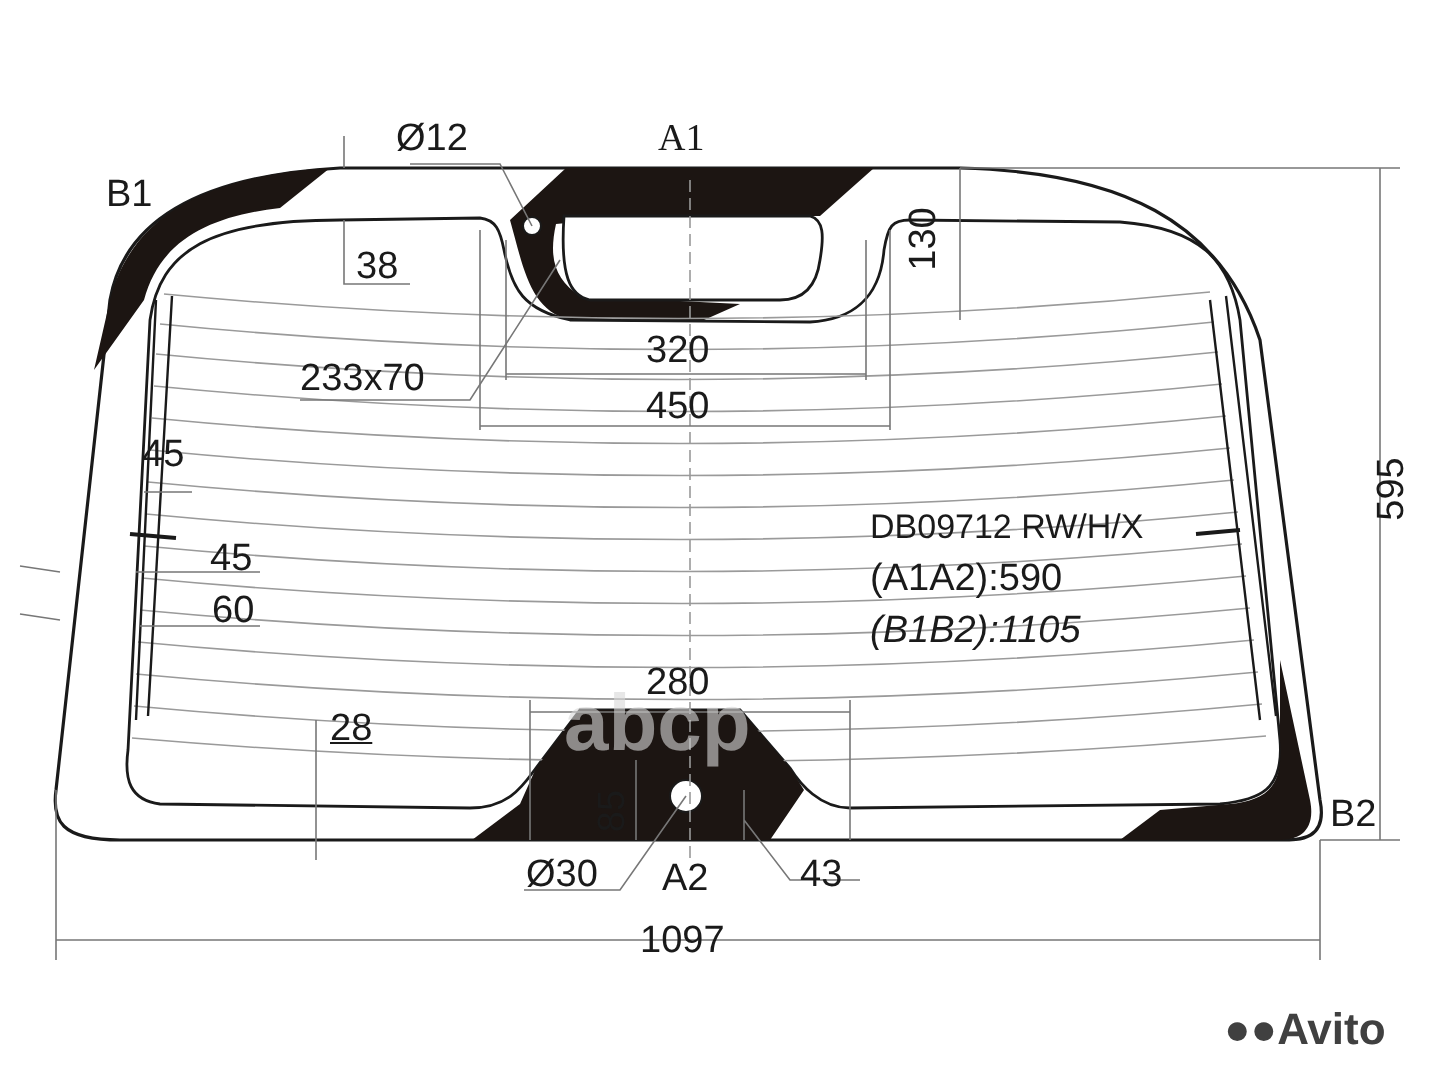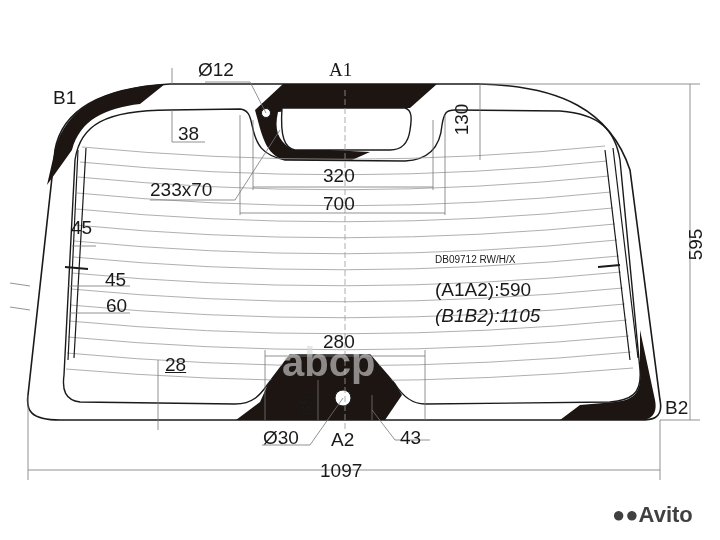--- a/index.html
+++ b/index.html
@@ -96,29 +96,29 @@
 
 <div class="lbl big" style="left:53px;top:88px;">B1</div>
 <div class="lbl big" style="left:329px;top:60px;font-family:Liberation Serif, serif;">A1</div>
 <div class="lbl big" style="left:665px;top:398px;">B2</div>
 <div class="lbl big" style="left:331px;top:430px;">A2</div>
 
 <div class="lbl big" style="left:198px;top:60px;">Ø12</div>
 <div class="lbl big" style="left:178px;top:124px;">38</div>
 <div class="lbl big" style="left:150px;top:180px;">233x70</div>
 <div class="lbl big" style="left:323px;top:166px;">320</div>
-<div class="lbl big" style="left:323px;top:194px;">700</div>
+<div class="lbl big" style="left:323px;top:194px;">450</div>
 <div class="lbl big rot" style="left:446px;top:110px;">130</div>
 <div class="lbl big rot" style="left:680px;top:235px;">595</div>
 
 <div class="lbl big" style="left:71px;top:218px;">45</div>
 <div class="lbl big" style="left:105px;top:270px;">45</div>
 <div class="lbl big" style="left:106px;top:296px;text-align:right;">60</div>
 
-<div class="lbl mid" style="left:435px;top:255px;font-size:10px;">DB09712 RW/H/X</div>
+<div class="lbl mid" style="left:435px;top:255px;font-size:17px;">DB09712 RW/H/X</div>
 <div class="lbl big" style="left:435px;top:280px;">(A1A2):590</div>
 <div class="lbl big" style="left:435px;top:306px;font-style:italic;">(B1B2):1105</div>
 
 <div class="lbl big" style="left:165px;top:355px;text-decoration:underline;">28</div>
 <div class="lbl big" style="left:323px;top:332px;text-align:right;">280</div>
 <div class="lbl big rot" style="left:296px;top:396px;">85</div>
 <div class="lbl big" style="left:263px;top:428px;">Ø30</div>
 <div class="lbl big" style="left:400px;top:428px;">43</div>
 <div class="lbl big" style="left:320px;top:461px;">1097</div>
 

